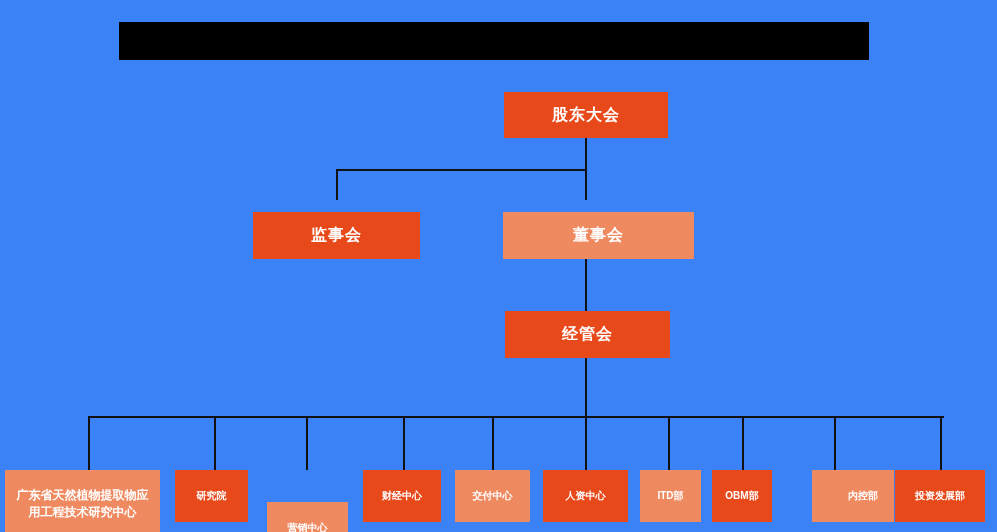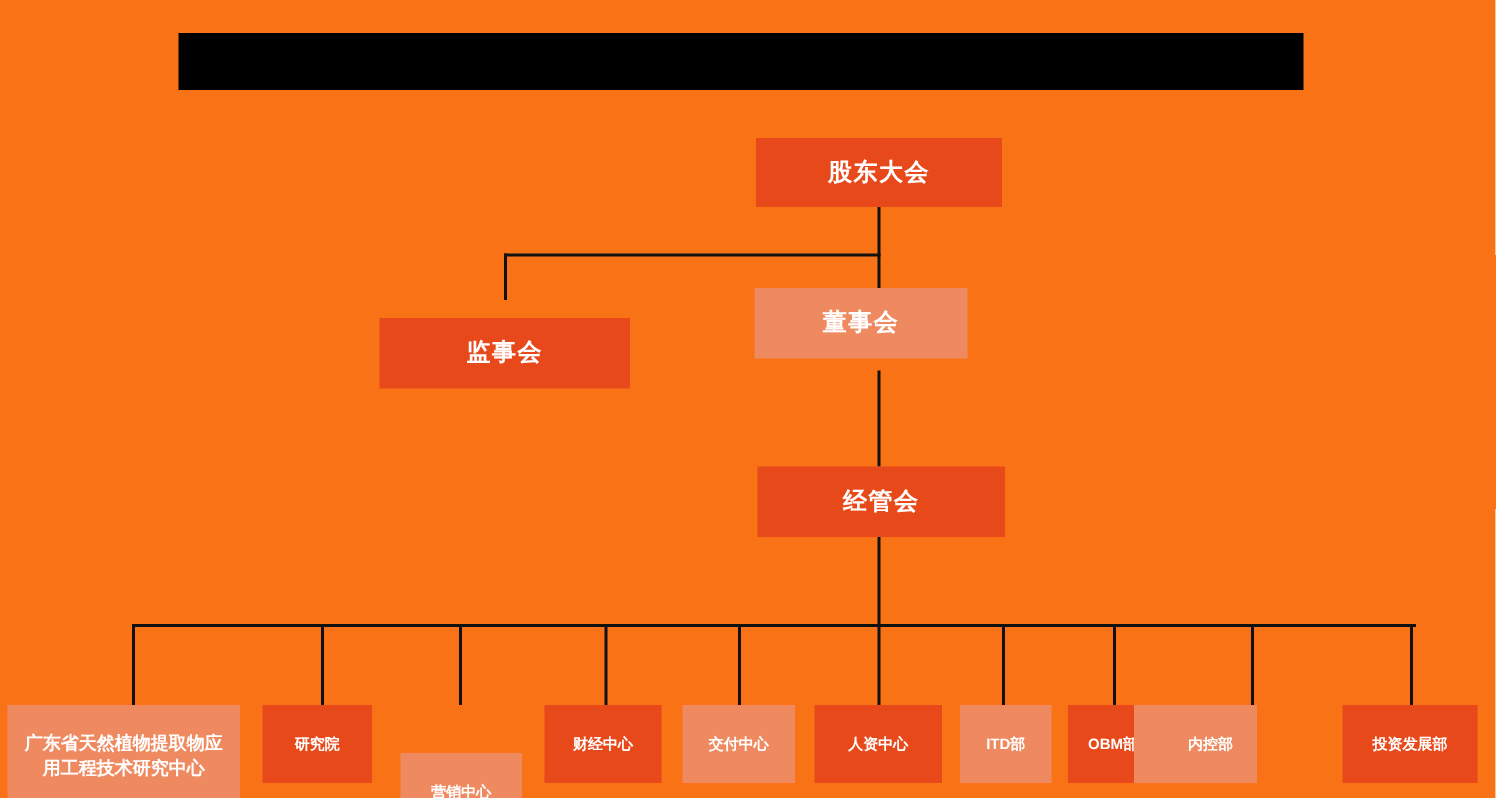--- a/index.html
+++ b/index.html
@@ -3,21 +3,21 @@
 <meta charset="utf-8">
 <style>
   * { margin: 0; padding: 0; box-sizing: border-box; }
   html, body { background: #ffffff; }
   body { font-family: "Liberation Sans", "DejaVu Sans", sans-serif; }
 
   .canvas {
     position: relative;
     width: 997px;
     height: 532px;
-    background: #f97316;
+    background: #3b82f6;
     overflow: hidden;
   }
 
   .redacted-bar {
     position: absolute;
     left: 119px; top: 22px;
     width: 750px; height: 38px;
     background: #000000;
   }
 
@@ -75,28 +75,28 @@
   <div class="line vline" style="left:492px; top:416px; height:54px;"></div>
   <div class="line vline" style="left:585px; top:416px; height:54px;"></div>
   <div class="line vline" style="left:668px; top:416px; height:54px;"></div>
   <div class="line vline" style="left:742px; top:416px; height:54px;"></div>
   <div class="line vline" style="left:834px; top:416px; height:54px;"></div>
   <div class="line vline" style="left:940px; top:416px; height:54px;"></div>
 
   <div class="node dark" style="left:504px; top:92px; width:164px; height:46px;">股东大会</div>
 
   <div class="node dark" style="left:253px; top:200px; width:167px; height:47px;margin-top:12px;">监事会</div>
-  <div class="node light" style="left:503px; top:192px; width:142px; height:47px;text-align:right;">董事会</div>
+  <div class="node light" style="left:503px; top:212px; width:191px; height:47px;text-align:right;">董事会</div>
 
   <div class="node dark" style="left:505px; top:311px; width:165px; height:47px;">经管会</div>
 
   <div class="node light dept dept-long" style="left:5px; top:470px; width:155px; height:68px;">广东省天然植物提取物应用工程技术研究中心</div>
   <div class="node dark dept" style="left:175px; top:470px; width:73px; height:52px;">研究院</div>
   <div class="node light dept" style="left:267px; top:470px; width:81px; height:52px;margin-top:32px;">营销中心</div>
   <div class="node light dept" style="left:455px; top:470px; width:75px; height:52px;">交付中心</div>
   <div class="node dark dept" style="left:363px; top:470px; width:78px; height:52px;">财经中心</div>
   <div class="node dark dept" style="left:543px; top:470px; width:85px; height:52px;">人资中心</div>
   <div class="node light dept" style="left:640px; top:470px; width:61px; height:52px;">ITD部</div>
   <div class="node dark dept" style="left:712px; top:470px; width:60px; height:52px;">OBM部</div>
-  <div class="node light dept" style="left:756px; top:470px; width:82px; height:52px;padding-left:20px;">内控部</div>
+  <div class="node light dept" style="left:812px; top:470px; width:82px; height:52px;padding-left:20px;">内控部</div>
   <div class="node dark dept" style="left:895px; top:470px; width:90px; height:52px;">投资发展部</div>
 
 </div>
 
 </body></html>

